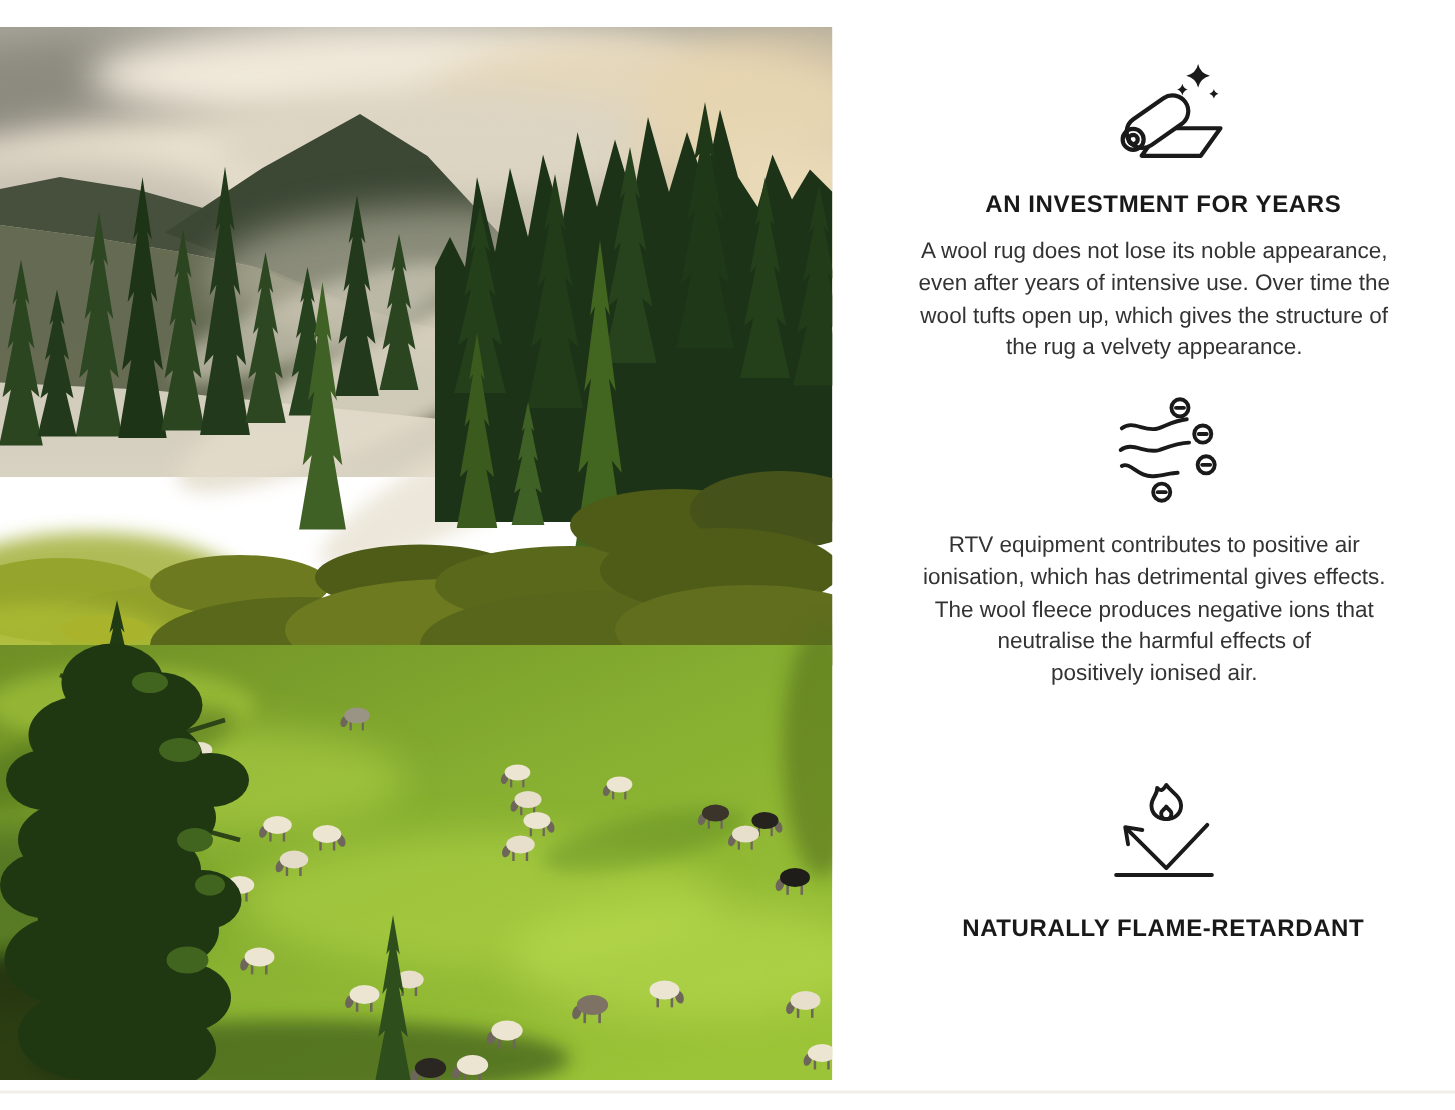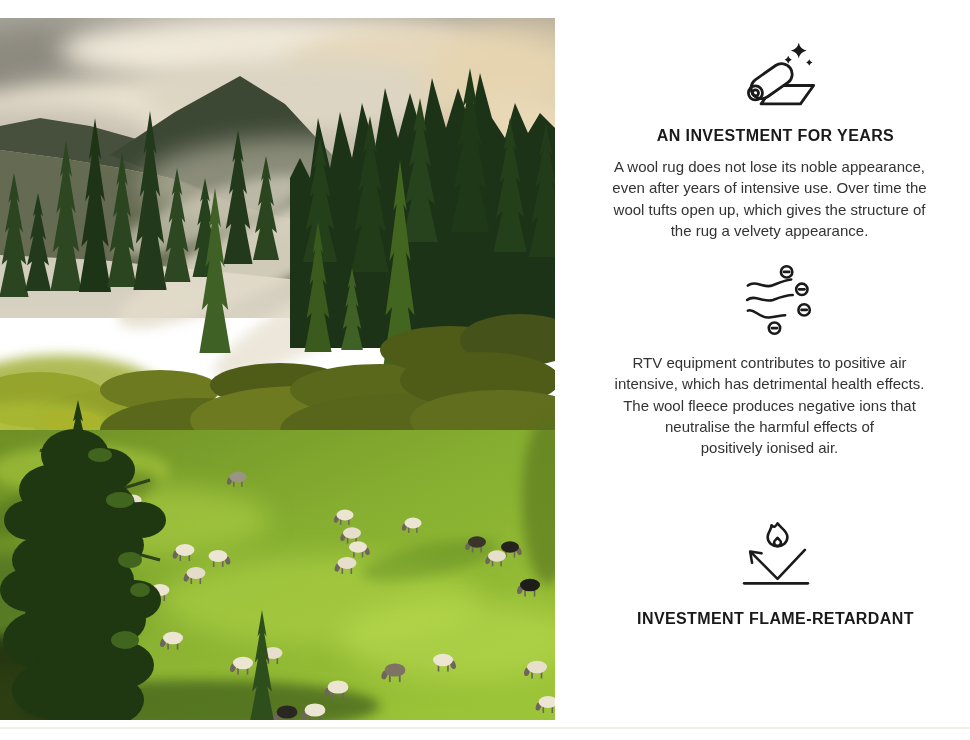--- a/index.html
+++ b/index.html
@@ -273,35 +273,35 @@
             <path d="M60.5,13 H67.5"></path>
           <circle cx="84" cy="36" r="7.5"></circle>
             <path d="M80.5,36 H87.5"></path>
           <circle cx="87" cy="63" r="7.5"></circle>
             <path d="M83.5,63 H90.5"></path>
           <circle cx="48" cy="87" r="7.5"></circle>
             <path d="M44.5,87 H51.5"></path>
         </svg>
       </span>
       <p>RTV equipment contributes to positive air
-intensive, which has detrimental health effects.
+ionisation, which has detrimental gives effects.
 The wool fleece produces negative ions that
 neutralise the harmful effects of
 positively ionised air.</p>
     </article>
 
     <article class="feature feature-3">
       <span class="icon">
         <svg width="76" height="74" viewBox="0 0 100 90" fill="none" stroke="currentColor" stroke-width="3.4" stroke-linejoin="round" stroke-linecap="round">
           <path d="M8,81 H92"></path>
           <path d="M88,37 L52,75 L17,40"></path>
           <path d="M16,39 L31,41.5 M16,39 L18.5,54"></path>
           <path d="M52,2 C57,9 65,12 65,20 C65,27.5 59,32 52,32 C45,32 39,27.5 39,20 C39,13 44.5,10.5 44,4.5 C47.5,8.5 49.5,6 52,2 Z"></path>
           <path d="M52,21 C54,24 56.5,24.5 56.5,27 C56.5,30 54.5,32 52,32 C49.5,32 47.5,30 47.5,27 C47.5,24.5 50,24 52,21 Z"></path>
         </svg>
       </span>
-      <h3>INVESTMENT FLAME-RETARDANT</h3>
+      <h3>NATURALLY FLAME-RETARDANT</h3>
     </article>
 
   </div>
 
   <div class="bottom-divider"></div>
 </div>
 
 </body></html>

